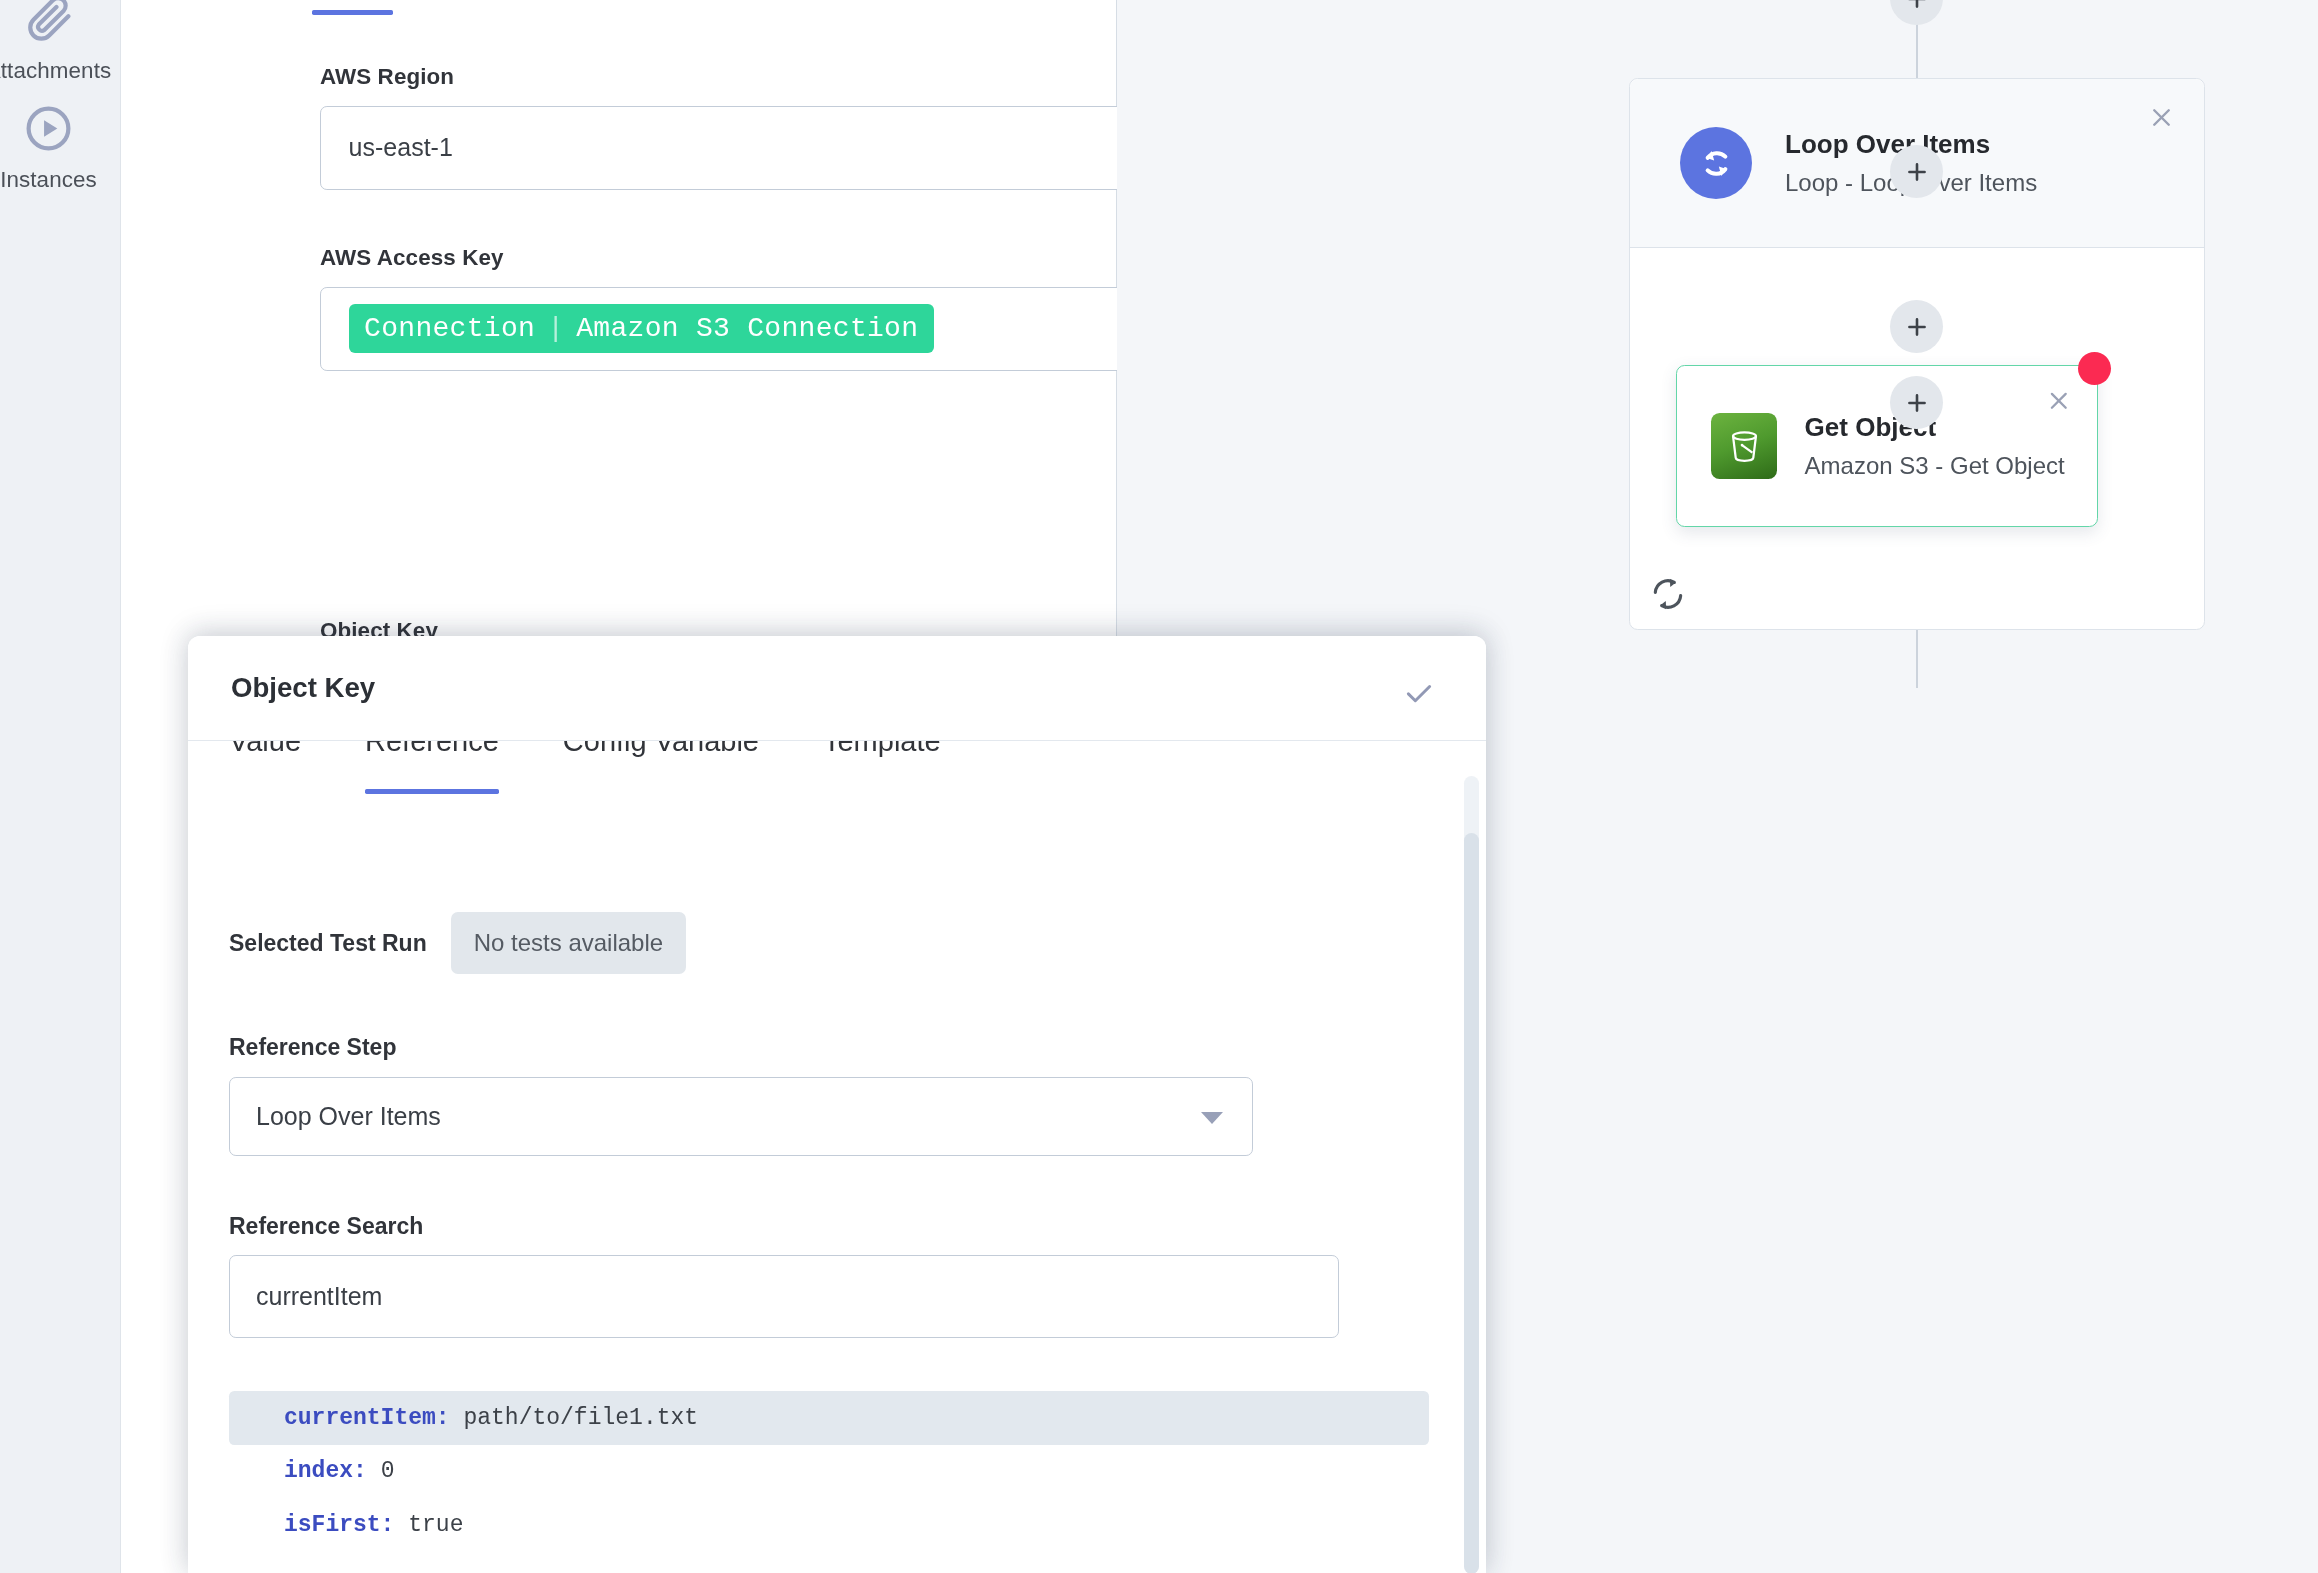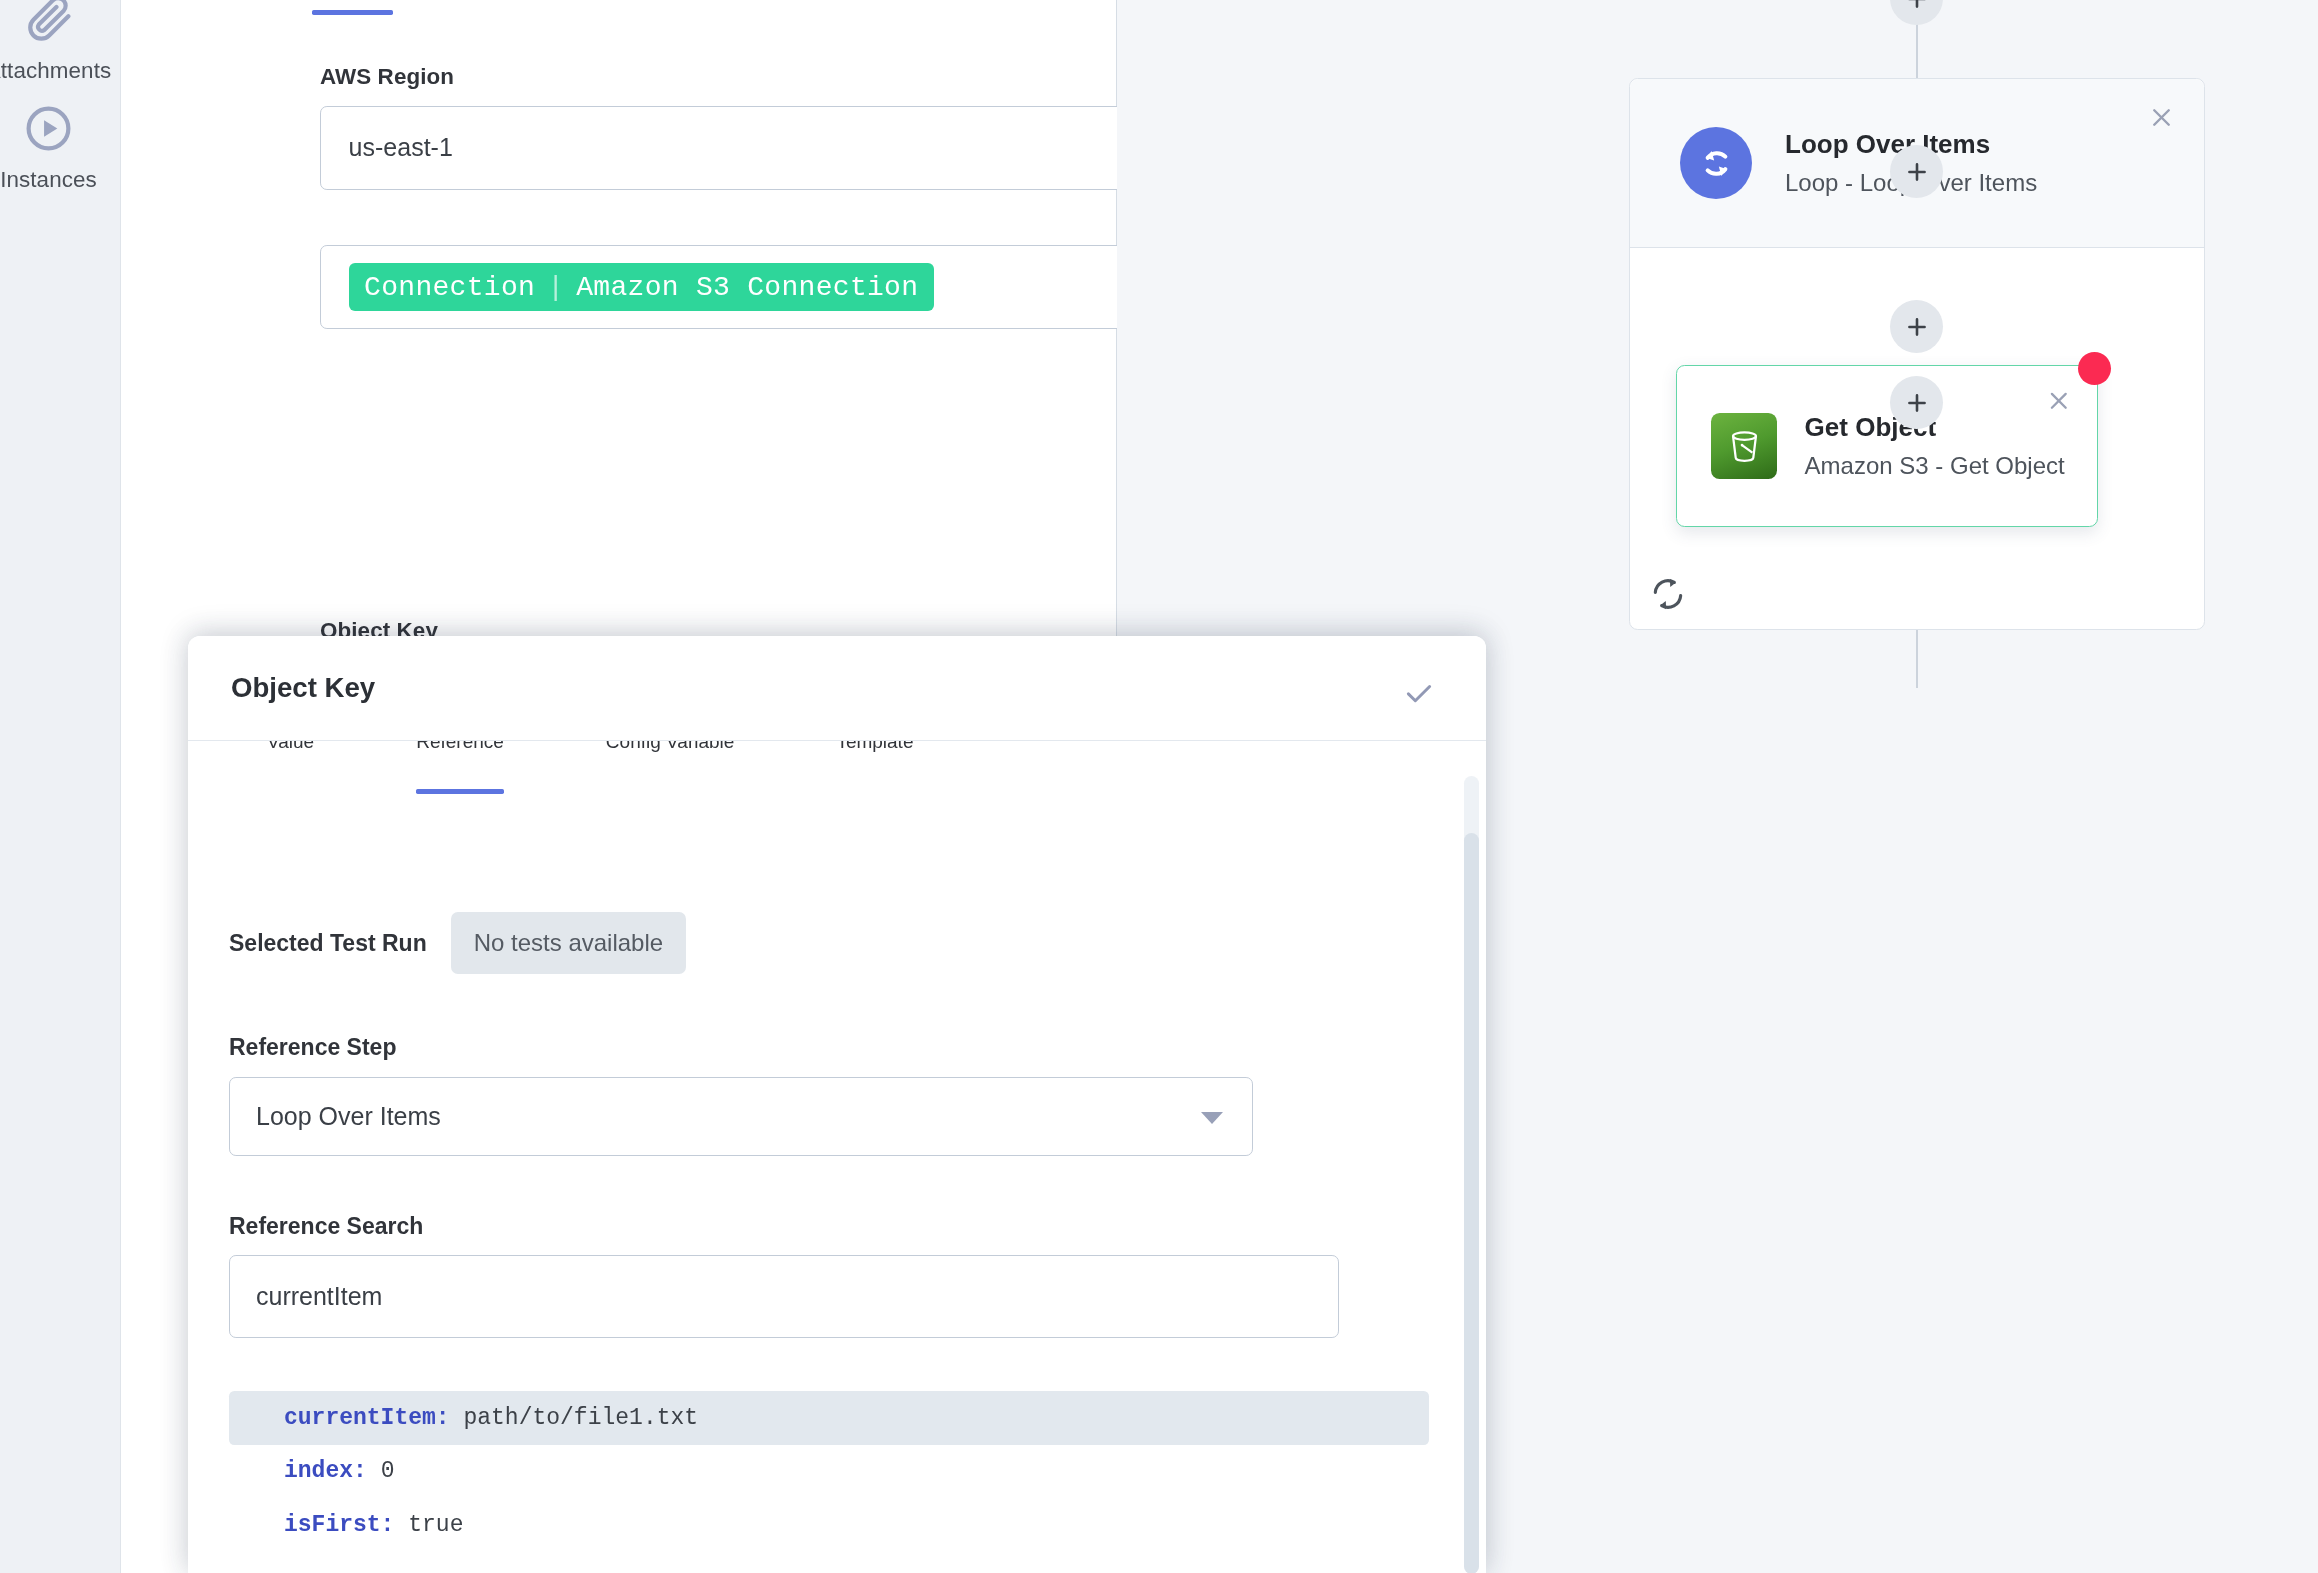--- a/index.html
+++ b/index.html
@@ -122,23 +122,23 @@
     display: flex; align-items: center; padding: 0 43px;
   }
   .modal-title { font-size: 27.6px; font-weight: bold; color: #2c3036; }
   .modal-check { position: absolute; right: 50px; top: 40px; }
 
   .tabs {
     position: relative; height: 69px; padding: 0 41px;
     display: flex; align-items: flex-start; gap: 0; overflow: hidden;
   }
   .tab {
-    font-size: 19px; color: #31343a; font-weight: 500;
+    font-size: 29px; color: #31343a; font-weight: 500;
     padding: 0 0 0 0; margin-right: 64px; position: relative;
-    line-height: 29px; margin-top: -13.8px; margin-left: 38px;
+    line-height: 29px; margin-top: -13.8px;
   }
   .tab.active { font-weight: 500; }
   .tab.active::after {
     content: ""; position: absolute; left: 0; bottom: -38px;
     width: 100%; height: 5.2px; background: #5c74e0; border-radius: 1.7px;
   }
 
   .modal-body { position: relative; padding: 0 41px; }
   .row-testrun { display: flex; align-items: center; gap: 24px; margin-top: 102px; }
   .lbl-strong { font-size: 23px; font-weight: bold; color: #31343a; }
@@ -207,20 +207,21 @@
     <div class="tab-underline-top"></div>
 
     <div class="field" style="top:41px">
       <div class="field-label">AWS Region</div>
       <div class="input-box">
         <span>us-east-1</span>
       </div>
     </div>
 
     <div class="field" style="top:222px">
+      <div class="field-label">AWS Access Key</div>
       <div class="input-box">
         <span class="chip">
           <span>Connection</span>
           <span class="sep">|</span>
           <span>Amazon S3 Connection</span>
         </span>
       </div>
     </div>
 
 

